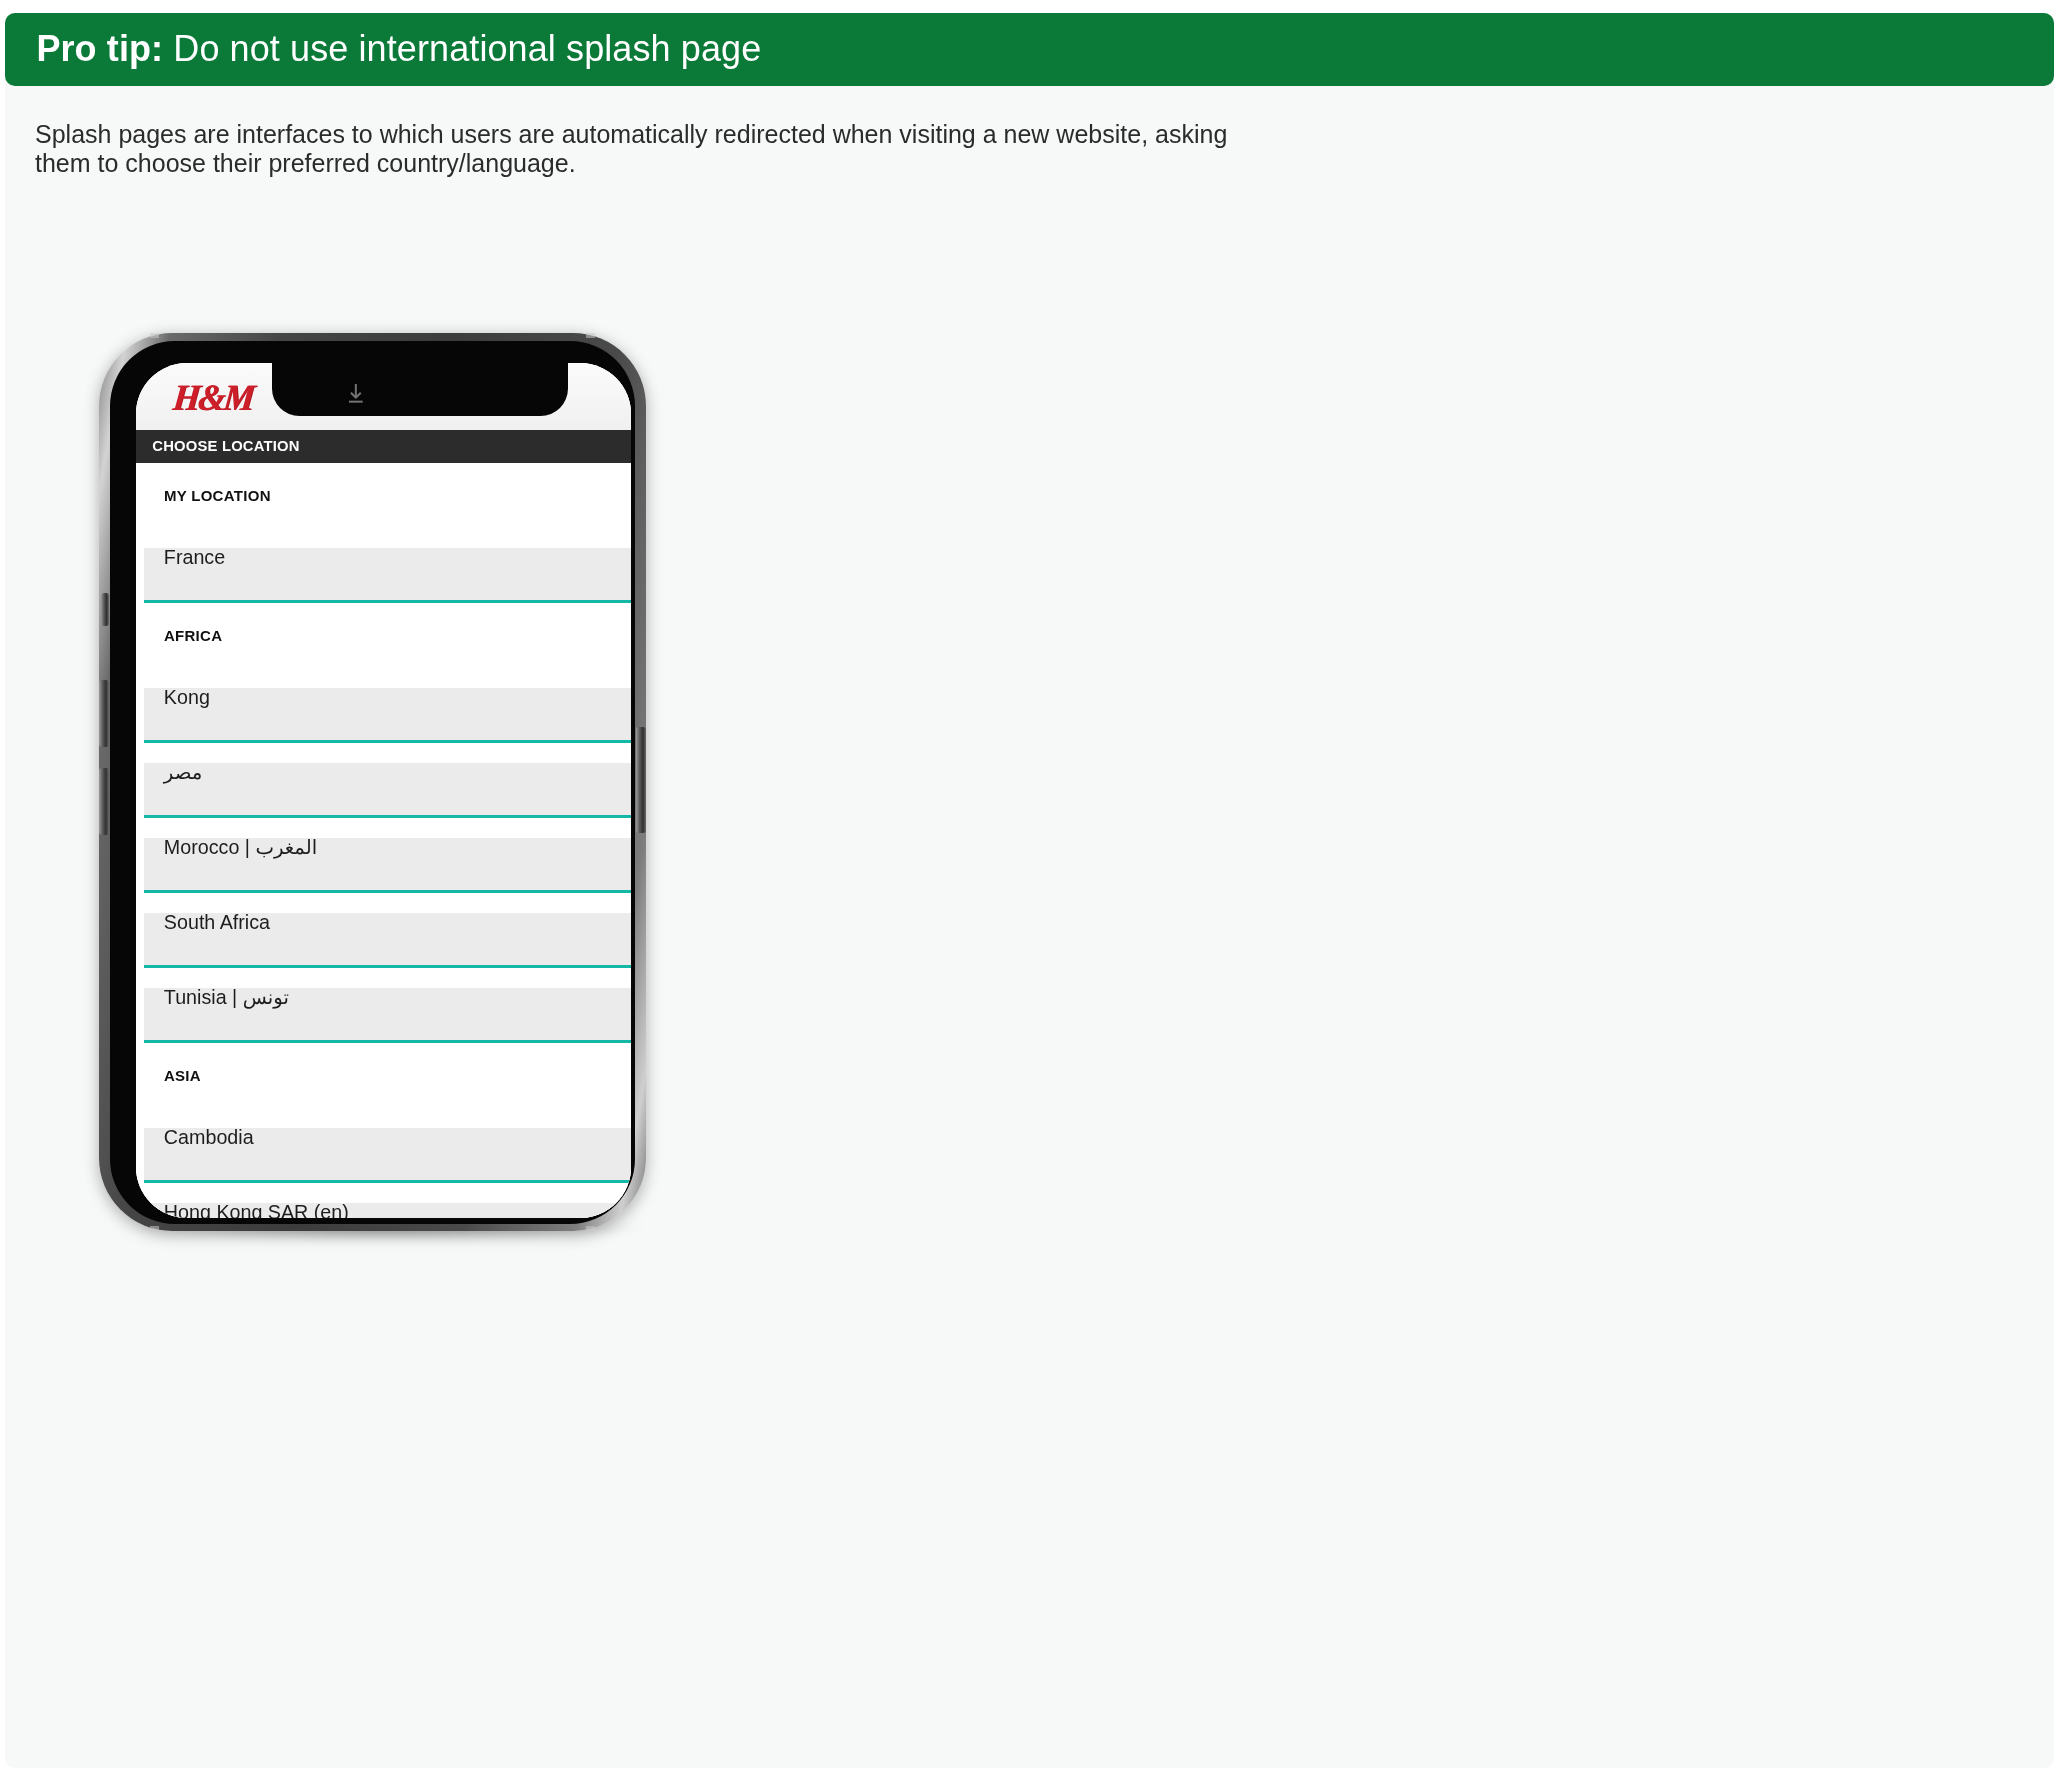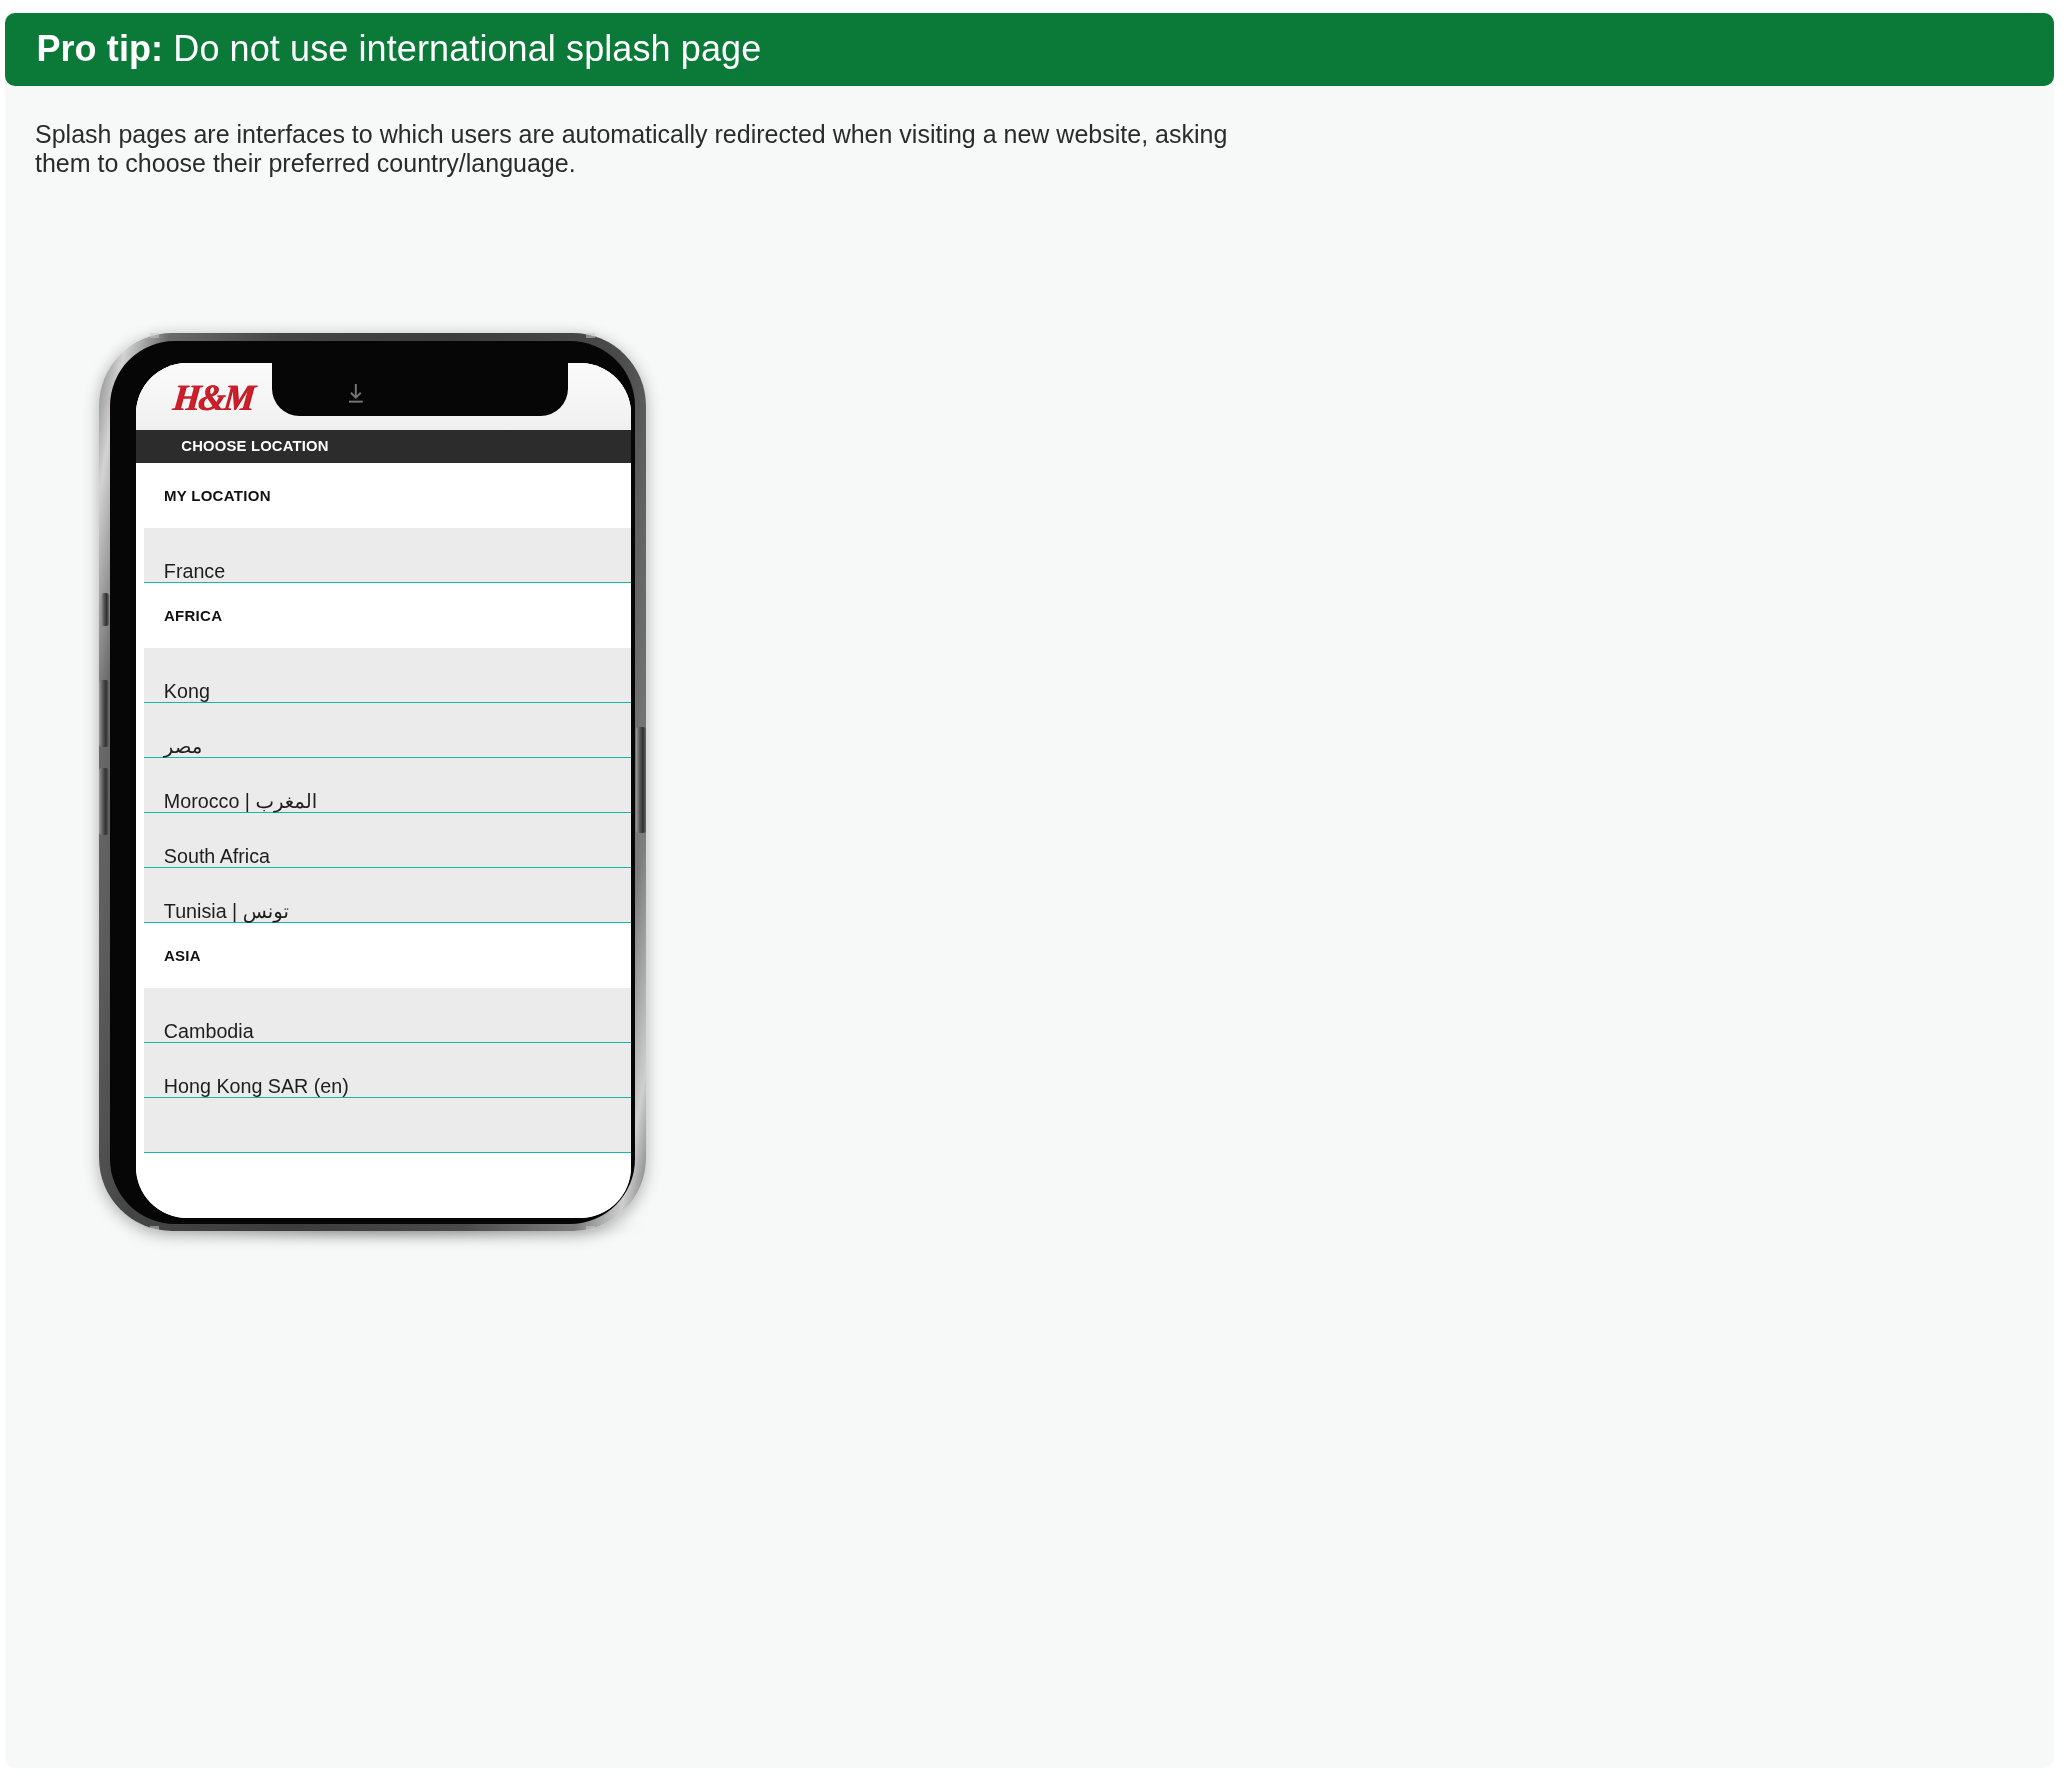--- a/index.html
+++ b/index.html
@@ -176,21 +176,21 @@
     z-index: 6;
     opacity: 0.55;
   }
 
   
   .choose-bar {
     height: 33px;
     background: #2c2c2c;
     display: flex;
     align-items: center;
-    padding-left: 45px;
+    padding-left: 16px;
   }
   .choose-bar-text {
     color: #ffffff;
     font-size: 14.8px;
     font-weight: 700;
     letter-spacing: 0.2px;
   }
 
   
   .loc-list { background: #ffffff; }
@@ -206,24 +206,25 @@
     font-size: 15px;
     font-weight: 700;
     color: #111111;
     letter-spacing: 0.3px;
   }
 
   .loc-row {
     margin-left: 7.9px;
     height: 55px;
     background: #ebebeb;
-    border-bottom: 1px solid #14b8a6;
+    border-bottom: 3px solid #14b8a6;
     display: flex;
-    align-items: flex-end;
+    align-items: flex-start;
     padding-left: 19.7px;
+    margin-top: 20px;
   }
   .loc-row span {
     font-size: 19.7px;
     color: #1d1d1d;
     font-weight: 400;
     line-height: 1;
   }
 
   
   .btn-side {

